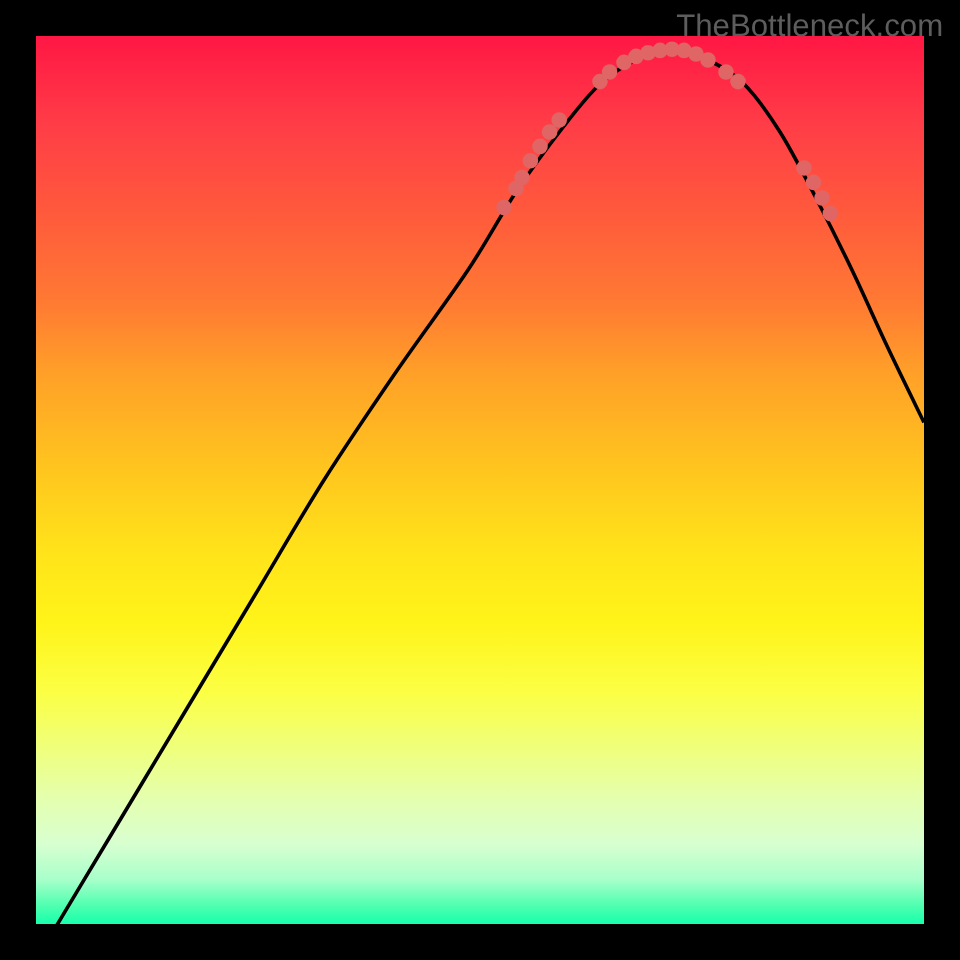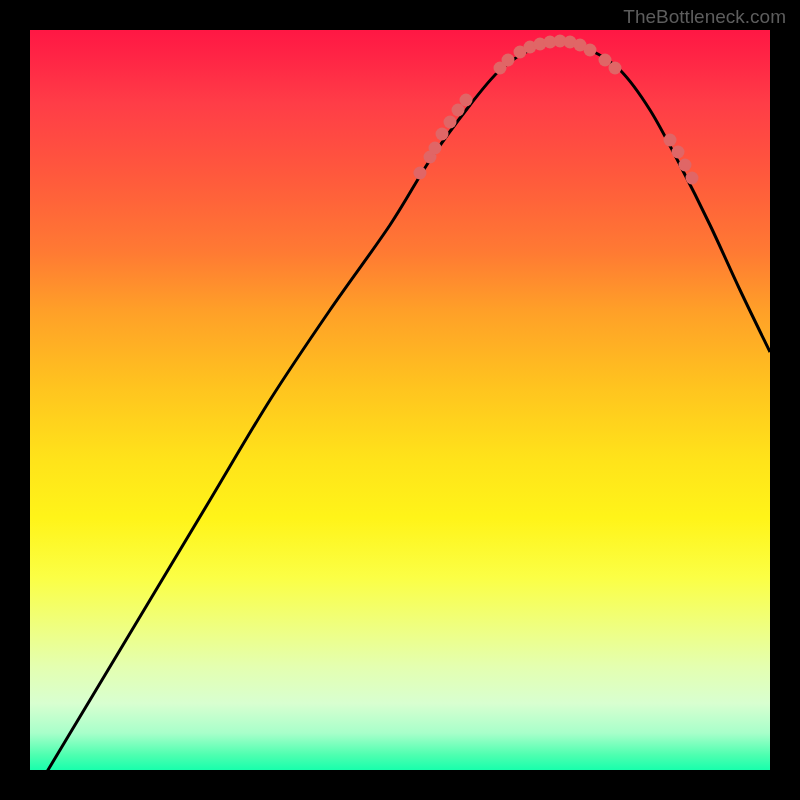--- a/index.html
+++ b/index.html
@@ -36,21 +36,21 @@
     position: absolute;
     left: 30px; top: 30px;
     width: 740px; height: 740px;
     overflow: visible;
   }
   .watermark {
     position: absolute;
     top: 6px;
     right: 14px;
     font-family: Arial, Helvetica, sans-serif;
-    font-size: 19px;
+    font-size: 26px;
     color: #5d5d5d;
     font-weight: 400;
     user-select: none;
   }
 </style>
 </head>
 <body>
 
 <div class="canvas">
   <div class="plot-area"></div>

